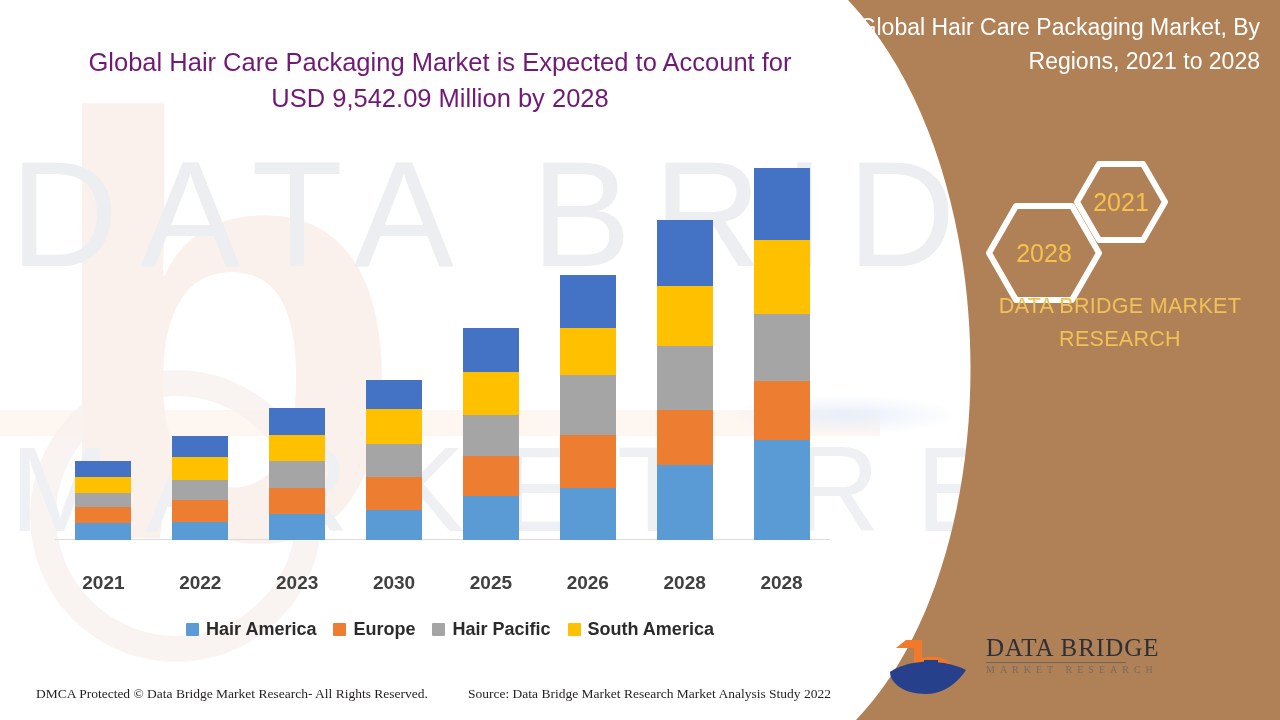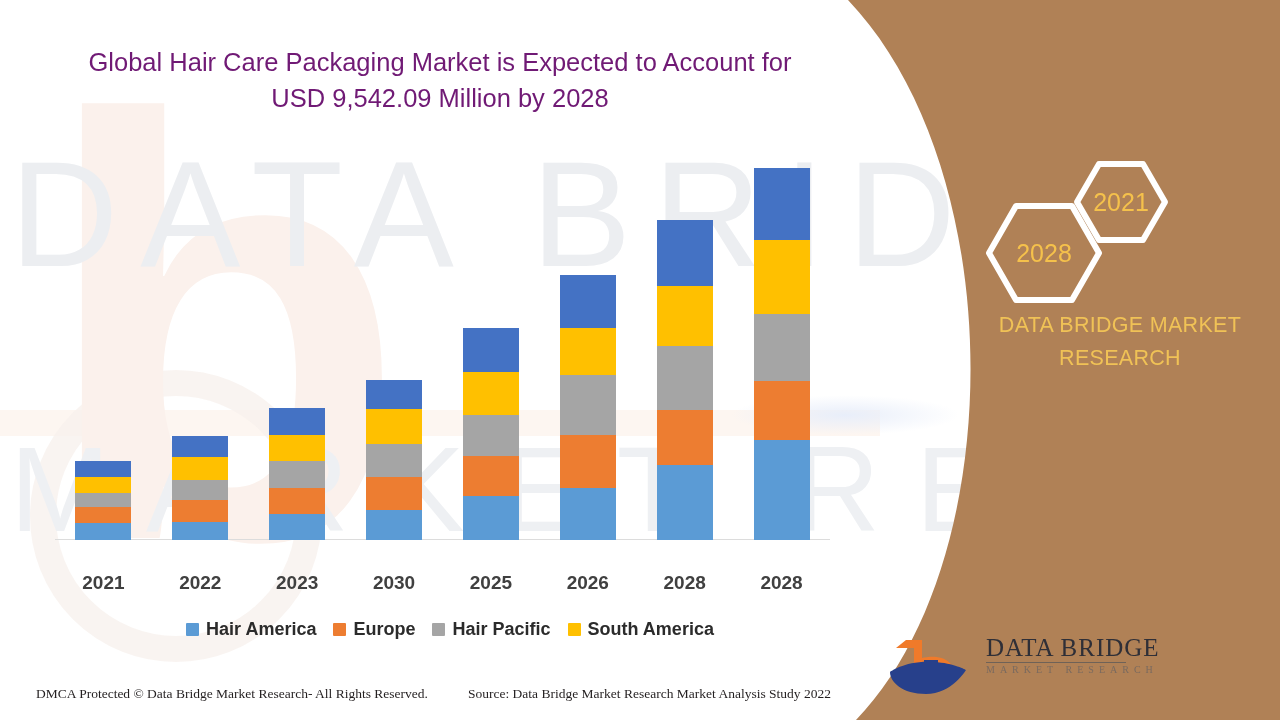--- a/index.html
+++ b/index.html
@@ -81,21 +81,21 @@
     position:absolute;right:20px;top:10px;width:430px;text-align:right;
     color:#ffffff;font-size:23px;line-height:34px;font-weight:400;
   }
   .hexwrap{position:absolute;left:985px;top:160px;width:200px;height:130px;}
   .hex{position:absolute;}
   .hex .yr{
     position:absolute;inset:0;display:flex;align-items:center;justify-content:center;
     color:#f5c14b;font-size:25px;font-weight:400;
   }
   .brand{
-    position:absolute;left:965px;top:309px;width:310px;text-align:center;
+    position:absolute;left:965px;top:290px;width:310px;text-align:center;
     color:#f0c256;font-size:21.5px;line-height:33px;font-weight:400;letter-spacing:.3px;
   }
   .logo{position:absolute;left:888px;top:636px;width:230px;height:62px;}
   .logo-txt{
     position:absolute;left:98px;top:-2px;width:140px;
     font-family:"Liberation Serif", serif;color:#2f2f37;
     font-size:25px;letter-spacing:1px;line-height:28px;white-space:nowrap;
   }
   .logo-sub{
     position:absolute;left:98px;top:28px;width:150px;
@@ -210,20 +210,21 @@
     </div>
 
   <div class="foot foot-left">DMCA Protected © Data Bridge Market Research- All Rights Reserved.</div>
   <div class="foot foot-right">Source: Data Bridge Market Research Market Analysis Study 2022</div>
 
   <div class="panel">
     <svg width="1280" height="720" viewBox="0 0 1280 720" xmlns="http://www.w3.org/2000/svg">
       <path id="panelShape" d="M848,0 L1280,0 L1280,720 L856,720 C 1010,560 1010,170 848,0 Z" fill="#b08156"></path>
     </svg>
 
+    <div class="panel-title">Global Hair Care Packaging Market, By Regions, 2021 to 2028</div>
 
     <div class="hexwrap">
 
       <div class="hex" style="left:0px;top:42px;width:118px;height:102px;">
         <svg width="118" height="102" viewBox="0 0 118 102">
           <polygon points="31,4 87,4 114,51 87,98 31,98 4,51" fill="none" stroke="#ffffff" stroke-width="6" stroke-linejoin="round"></polygon>
         </svg>
         <div class="yr">2028</div>
       </div>
 

